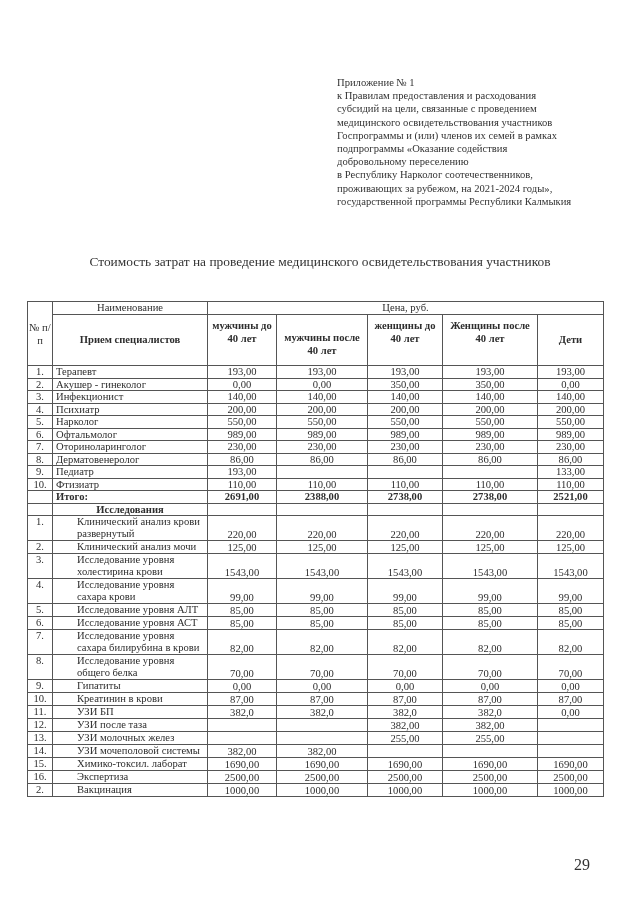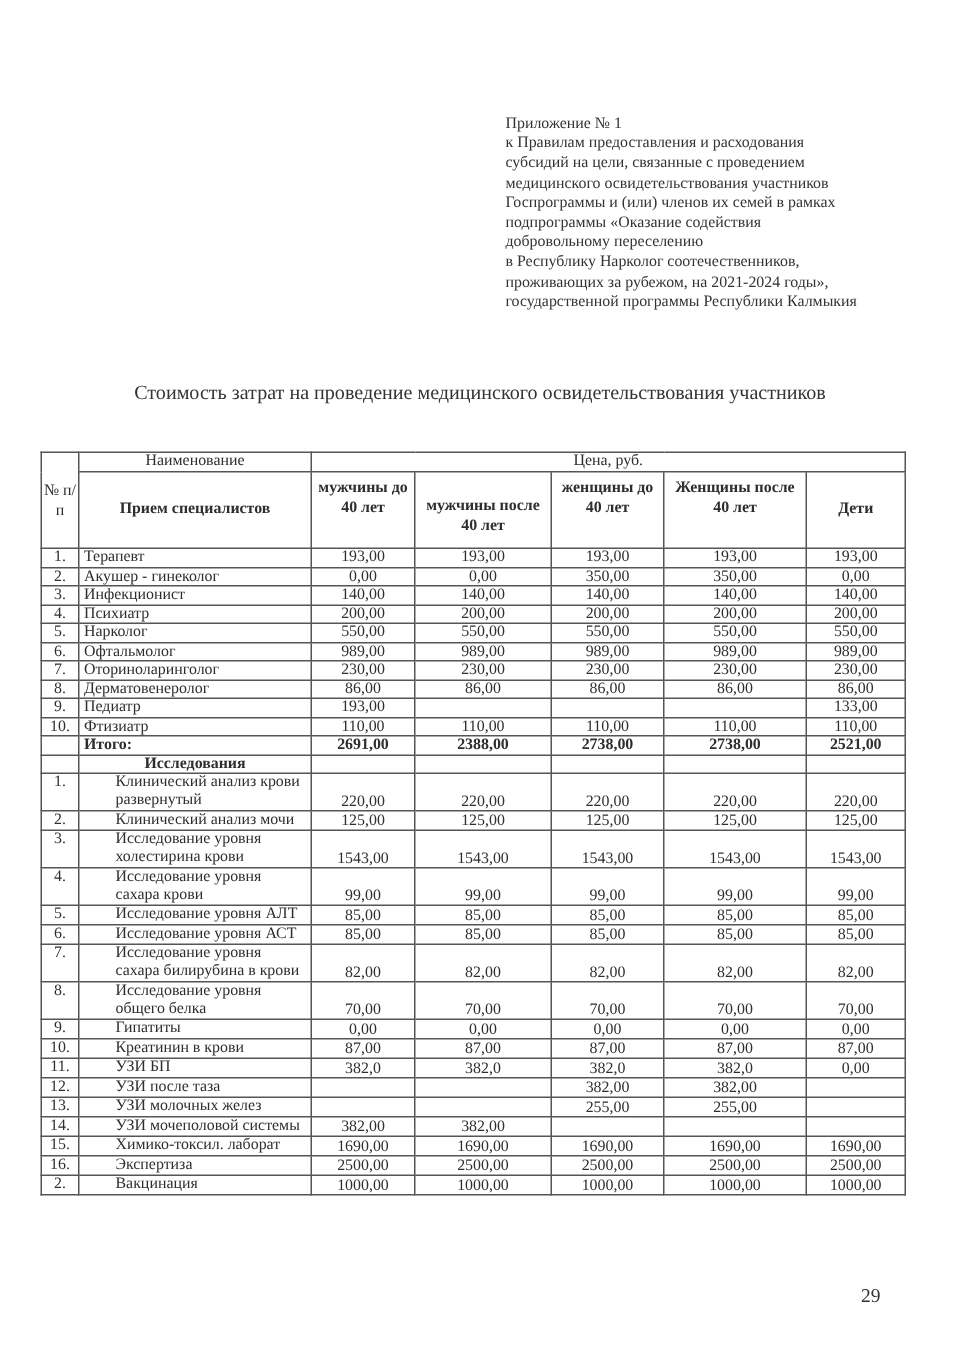--- a/index.html
+++ b/index.html
@@ -14,21 +14,21 @@
                font-size:10.6px; color:#2e2e2e; table-layout:fixed; }
   table.main td { border:1px solid #555; padding:0 3px; height:11.5px; line-height:11.5px;
                   vertical-align:bottom; white-space:nowrap; overflow:hidden; }
   table.main td.num { text-align:center; }
   table.main td.val { text-align:center; }
   table.main td.name { text-align:left; }
   table.main tr.tall td { height:23px; }
   table.main td.nm2 { line-height:12px; white-space:normal;padding-left:24px; }
   .hdr td { text-align:center; vertical-align:middle !important; }
   .bold { font-weight:bold; }
-  .page-num { position:absolute; left:574px; top:856px; font-size:13px; color:#333; }
+  .page-num { position:absolute; left:574px; top:856px; font-size:16px; color:#333; }
 </style>
 </head>
 <body>
 
 <div class="appendix">
   <div>Приложение № 1</div>
   <div>к Правилам предоставления и расходования</div>
   <div>субсидий на цели, связанные с проведением</div>
   <div>медицинского освидетельствования участников</div>
   <div>Госпрограммы и (или) членов их семей в рамках</div>

